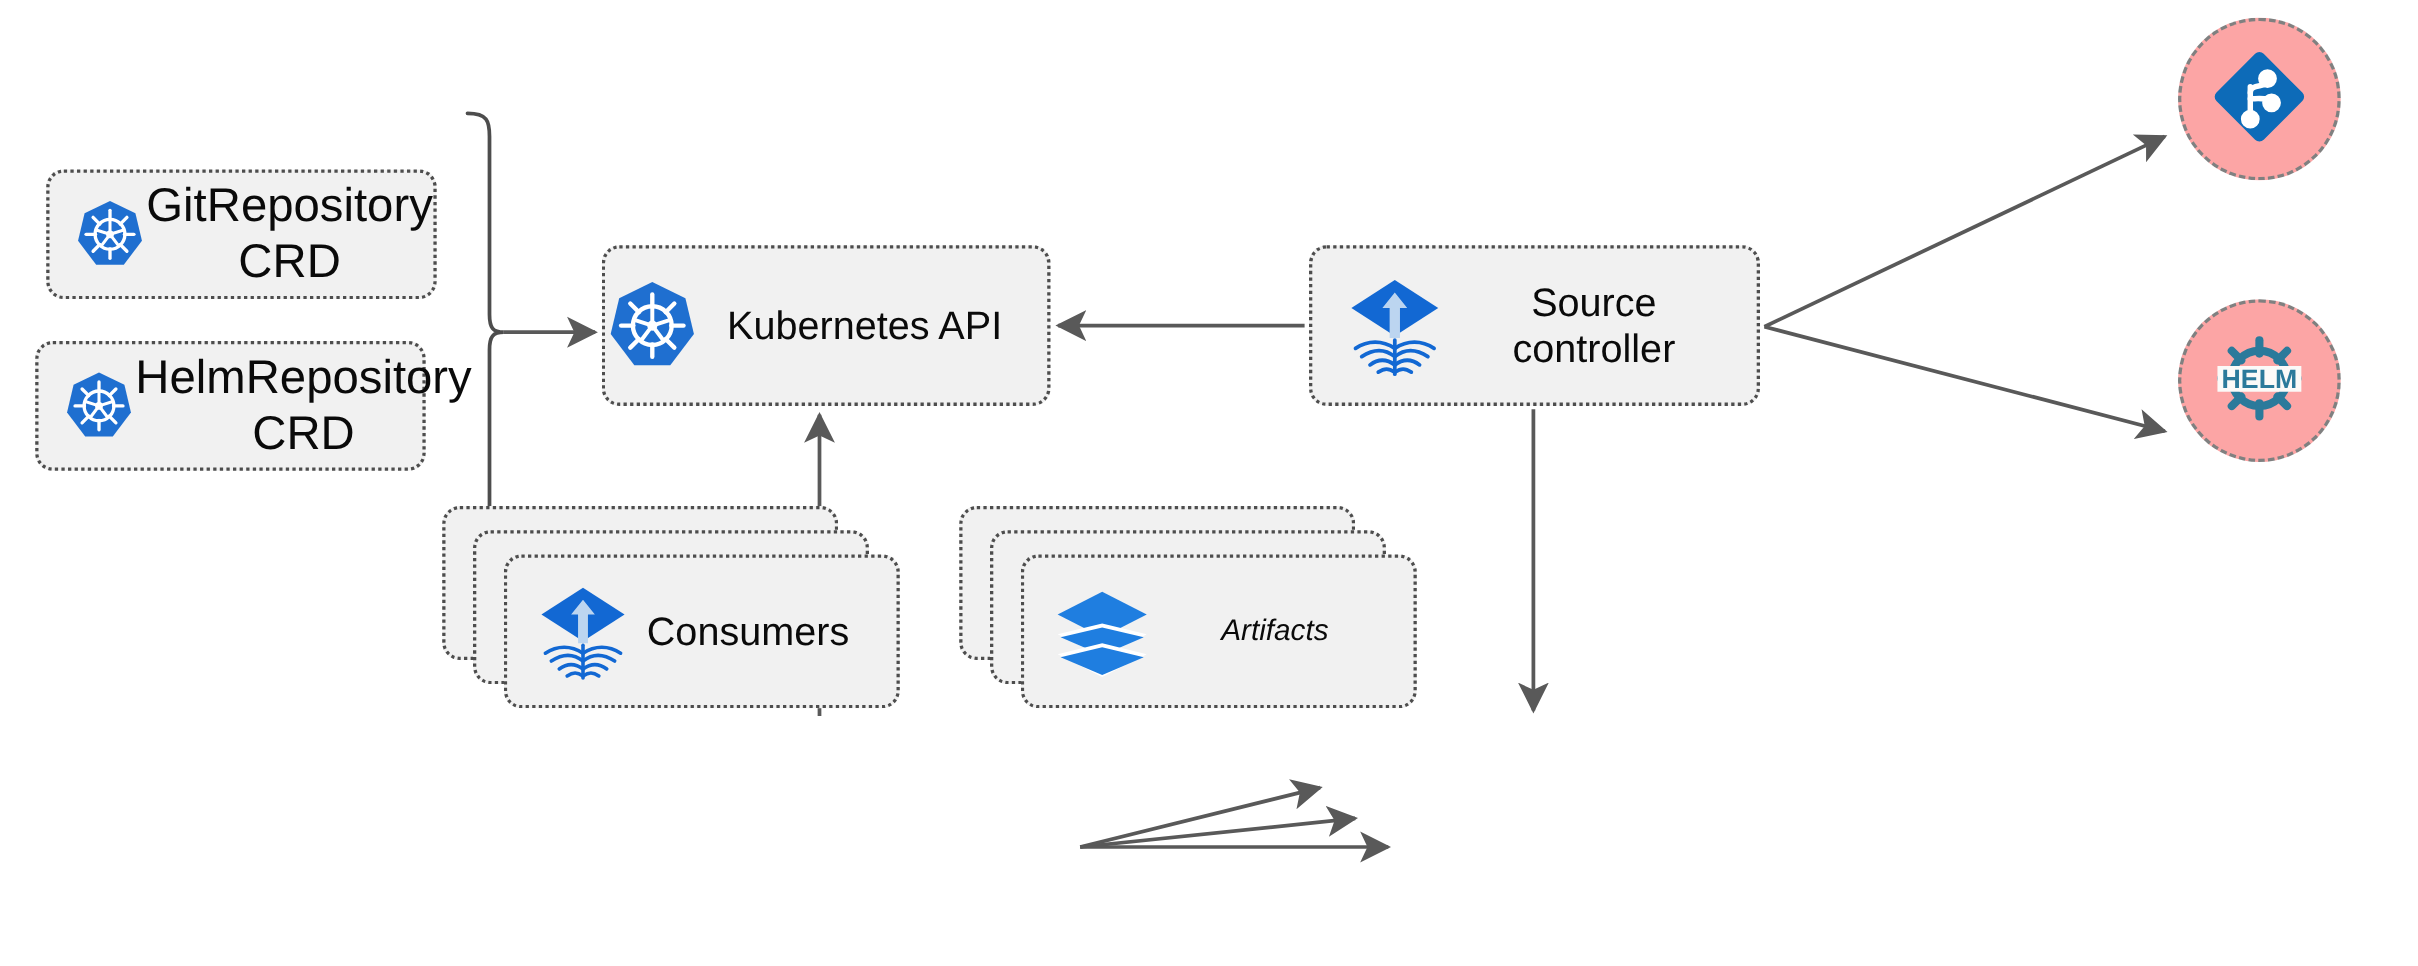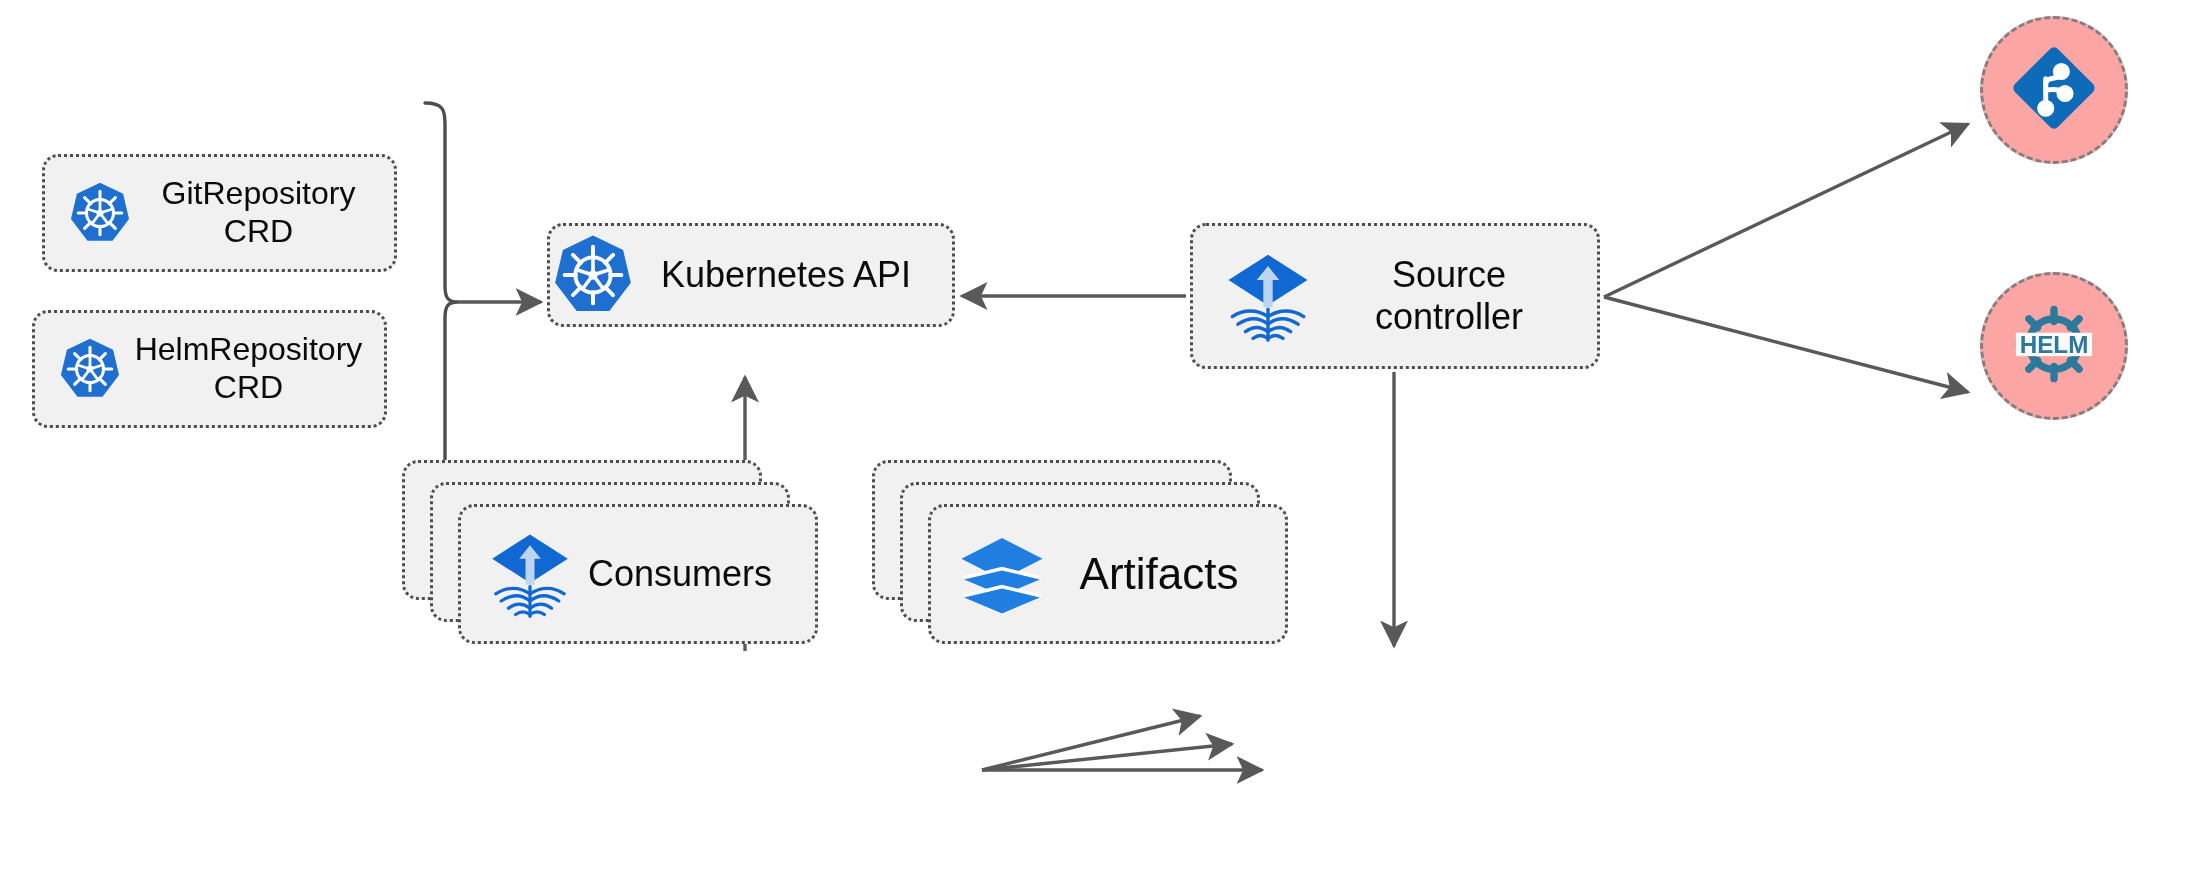--- a/index.html
+++ b/index.html
@@ -44,31 +44,31 @@
   }
 
   
   .crd-box {
     width: 355px;
     height: 118px;
     padding-left: 22px;
     padding-right: 10px;
   }
   .crd-box .node-label {
-    font-size: 32px;
+    font-size: 43px;
   }
   #crd-git   { left: 42px;  top: 154px; }
   #crd-helm  { left: 32px;  top: 310px; }
 
   
   #k8s-api {
     left: 547px;
     top: 223px;
     width: 408px;
-    height: 104px;
+    height: 146px;
     padding-right: 16px;
   }
   #k8s-api .node-label { font-size: 36px; }
 
   
   #source-controller {
     left: 1190px;
     top: 223px;
     width: 410px;
     height: 146px;
@@ -104,21 +104,21 @@
     padding-left: 24px;
     padding-right: 30px;
   }
   #consumers-stack .node-label { font-size: 36px; }
 
   #artifacts-stack { left: 872px; top: 460px; }
   #artifacts-stack .node {
     padding-left: 26px;
     padding-right: 14px;
   }
-  #artifacts-stack .node-label { font-size: 44px; }
+  #artifacts-stack .node-label { font-size: 27px; font-style: italic; }
 
   
   .ext-circle {
     position: absolute;
     box-sizing: border-box;
     width: 148px;
     height: 148px;
     border-radius: 50%;
     border: 3px dashed #808080;
     background: #fca5a5;

